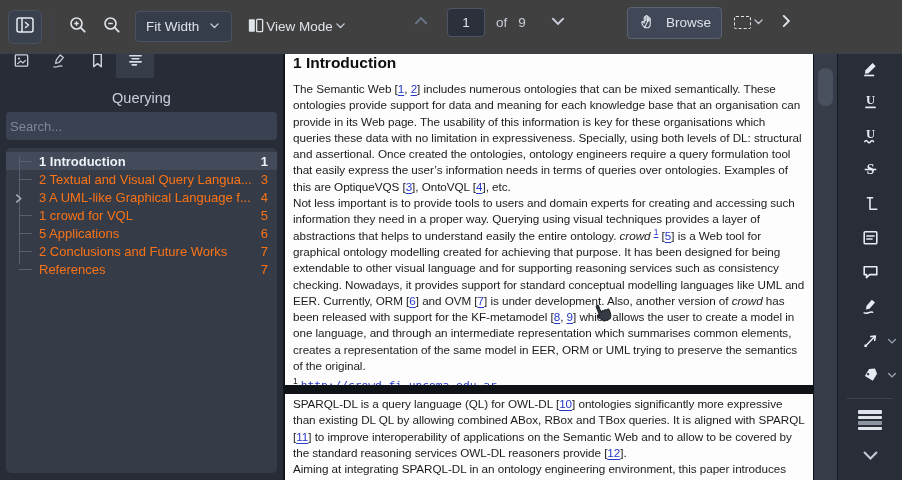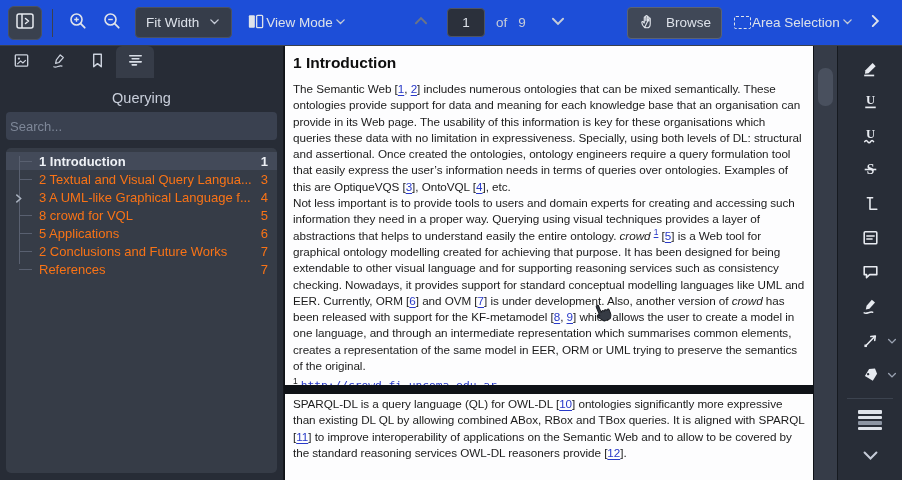--- a/index.html
+++ b/index.html
@@ -1,22 +1,22 @@
 <!DOCTYPE html>
 <html><head>
 <meta charset="utf-8">
 <style>
   * { margin:0; padding:0; box-sizing:border-box; }
   html,body { width:902px; height:480px; overflow:hidden; background:#15181e;
               font-family:"Liberation Sans", sans-serif; }
   .app { position:relative; width:902px; height:480px; background:#15181e; }
 
   
-  .toolbar { position:absolute; left:0; top:0; width:902px; height:46px;
-             background:#1d4ed8; border-bottom:1px solid #3a404c;
+  .toolbar { position:absolute; left:0; top:0; width:902px; height:54px;
+             background:#404040; border-bottom:1px solid #3a404c;
              display:flex; align-items:center; z-index:5; }
   .tb-left { display:flex; align-items:center; padding-left:8px; }
   .sqbtn { width:34px; height:34px; background:#3a414e; border:1px solid #4a5261;
            border-radius:6px; display:flex; align-items:center; justify-content:center; }
   .vsep { width:1px; height:28px; background:#3b424e; margin:0 10px; }
   .iconbtn { width:30px; height:30px; background:transparent; border:none;
              display:flex; align-items:center; justify-content:center; color:#dfe3ea; }
   .combo { height:31px; background:#363d4a; border:1px solid #4a5262; border-radius:4px;
            color:#dde2ea; font-size:13.5px; display:flex; align-items:center;
            padding:0 10px; gap:9px; font-family:inherit; }
@@ -179,21 +179,20 @@
       <button class="combo checkedbtn">
         <span>
           <svg width="19" height="19" viewBox="0 0 20 20">
               <path d="M7 16.4c-1.8-1.6-3-3.7-3-5.3 0-1 1.2-1.3 1.8-.5l.8 1V5.8c0-1.1 1.6-1.1 1.6 0v3.4m0-4.6c0-1.1 1.6-1.1 1.6 0v4.6m0-3.4c0-1.1 1.6-1.1 1.6 0v3.6m0-2.2c0-1 1.5-1 1.5 0V12c0 2.8-1.2 4.6-3.4 4.6-1.1 0-1.9-.2-2.5-.2z" fill="none" stroke="#dfe3ea" stroke-width="1.2" stroke-linecap="round" stroke-linejoin="round"></path>
             </svg>
         </span>
         <span>Browse</span>
       </button>
       <button class="flatbtn" style="margin-left:12px;">
         <span class="dashedrect"></span>
-        <span>Area Selection</span>
         <span class="chev">
           <svg width="13" height="13" viewBox="0 0 16 16">
               <path d="M3.5 6l4.5 4.5L12.5 6" fill="none" stroke="#c4cad6" stroke-width="1.7" stroke-linecap="round"></path>
             </svg>
         </span>
       </button>
       <button class="iconbtn" style="margin-left:6px;">
         <span>
           <svg width="18" height="18" viewBox="0 0 16 16">
               <path d="M6 3.5L10.5 8 6 12.5" fill="none" stroke="#dfe3ea" stroke-width="1.7" stroke-linecap="round"></path>
@@ -251,21 +250,21 @@
             <span class="toc-page">3</span>
           </div>
           <div class="toc-row expandable">
             <span class="expander"><svg width="11" height="11" viewBox="0 0 10 10">
                 <path d="M3 1.5 7 5 3 8.5" fill="none" stroke="#aab2c0" stroke-width="1.3"></path>
               </svg></span>
             <span class="toc-label">3 A UML-like Graphical Language f...</span>
             <span class="toc-page">4</span>
           </div>
           <div class="toc-row">
-            <span class="toc-label">8 crowd for VQL</span>
+            <span class="toc-label">1 crowd for VQL</span>
             <span class="toc-page">5</span>
           </div>
           <div class="toc-row">
             <span class="toc-label">5 Applications</span>
             <span class="toc-page">6</span>
           </div>
           <div class="toc-row">
             <span class="toc-label">2 Conclusions and Future Works</span>
             <span class="toc-page">7</span>
           </div>
@@ -279,20 +278,21 @@
 
   <div class="content">
     <div class="page p1">
       <div class="h1">1 Introduction</div>
       <div class="para"><span>The Semantic Web [</span><span class="link">1</span><span>, </span><span class="link">2</span><span>] includes numerous ontologies that can be mixed semantically. These ontologies provide support for data and meaning for each knowledge base that an organisation can provide in its Web page. The usability of this information is key for these organisations which queries these data with no limitation in expressiveness. Specially, using both levels of DL: structural and assertional. Once created the ontologies, ontology engineers require a query formulation tool that easily express the user’s information needs in terms of queries over ontologies. Examples of this are OptiqueVQS [</span><span class="link">3</span><span>], OntoVQL [</span><span class="link">4</span><span>], etc.</span></div>
       <div class="para"><span>Not less important is to provide tools to users and domain experts for creating and accessing such information they need in a proper way. Querying using visual techniques provides a layer of abstractions that helps to understand easily the entire ontology. </span><span class="italic">crowd</span><span> </span><span class="suplink">1</span><span> [</span><span class="link">5</span><span>] is a Web tool for graphical ontology modelling created for achieving that purpose. It has been designed for being extendable to other visual language and for supporting reasoning services such as consistency checking. Nowadays, it provides support for standard conceptual modelling languages like UML and EER. Currently, ORM [</span><span class="link">6</span><span>] and OVM [</span><span class="link">7</span><span>] is under development. Also, another version of </span><span class="italic">crowd</span><span> has been released with support for the KF-metamodel [</span><span class="link">8</span><span>, </span><span class="link">9</span><span>] which allows the user to create a model in one language, and through an intermediate representation which summarises common elements, creates a representation of the same model in EER, ORM or UML trying to preserve the semantics of the original.</span></div>
       <div class="para footnote"><span class="sup">1</span><span> </span><span class="monolink">http://crowd.fi.uncoma.edu.ar</span></div>
     </div>
     <div class="page p2">
       <div class="para"><span>SPARQL-DL is a query language (QL) for OWL-DL [</span><span class="link">10</span><span>] ontologies significantly more expressive than existing DL QL by allowing combined ABox, RBox and TBox queries. It is aligned with SPARQL [</span><span class="link">11</span><span>] to improve interoperability of applications on the Semantic Web and to allow to be covered by the standard reasoning services OWL-DL reasoners provide [</span><span class="link">12</span><span>].</span></div>
+      <div class="para"><span>Aiming at integrating SPARQL-DL in an ontology engineering environment, this paper introduces</span></div>
     </div>
     <svg class="cursor" viewBox="0 0 24 24">
       <g transform="rotate(-22 12 12)">
         <path d="M10 2.8c.75 0 1.25.5 1.25 1.25v6.25l.5.1c0-.6.5-1 1.1-1 .6 0 1 .4 1.1 1l.5.1c.1-.5.5-.9 1.1-.9.6 0 1 .4 1.1 1l.4.1c.1-.5.6-.8 1.1-.8.7 0 1.1.5 1.1 1.2v3.4c0 .9-.2 1.7-.6 2.4l-.9 1.6c-.3.6-.9 1-1.6 1h-4.6c-.6 0-1.2-.3-1.5-.8L6.6 13.5c-.4-.5-.3-1.2.2-1.6.5-.4 1.2-.4 1.6.1l.35.4V4.05c0-.75.5-1.25 1.25-1.25z" fill="#363b44" stroke="#15181d" stroke-width="0.9"></path>
       </g>
     </svg>
   </div>
 
   <div class="scrollbar">
     <div class="thumb"></div>

